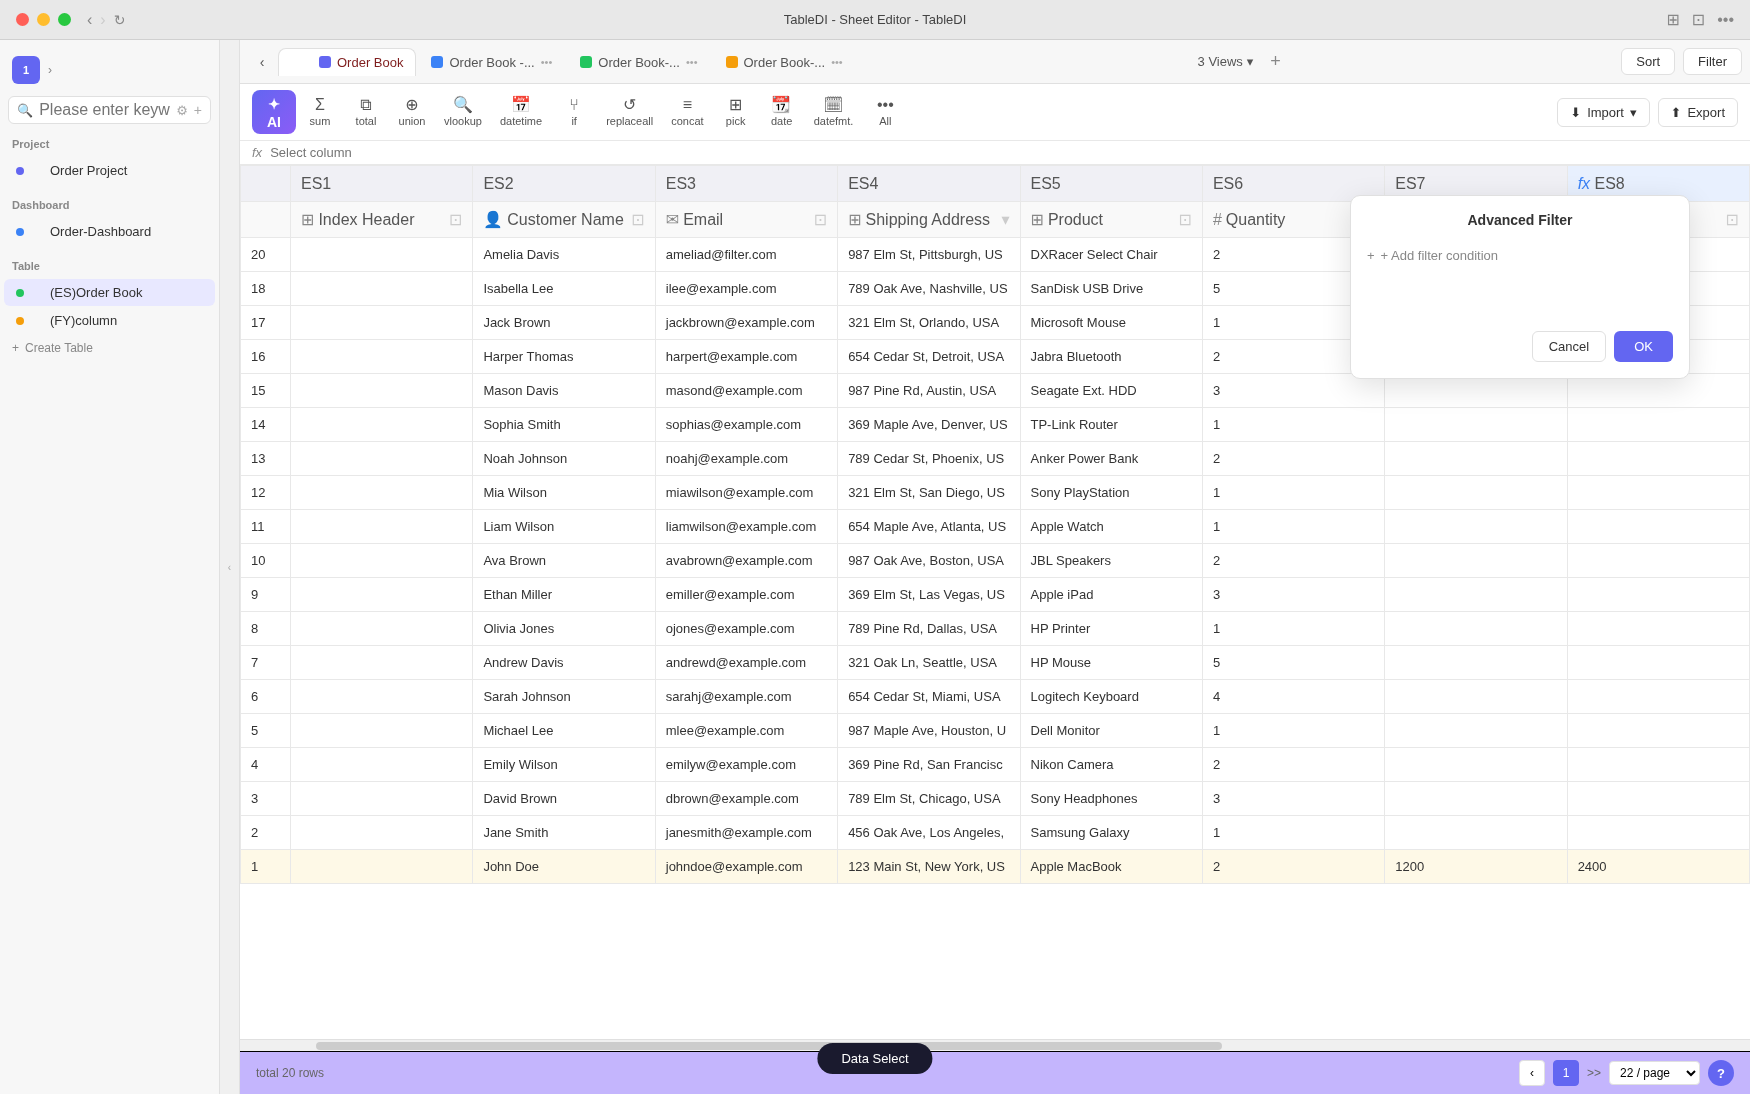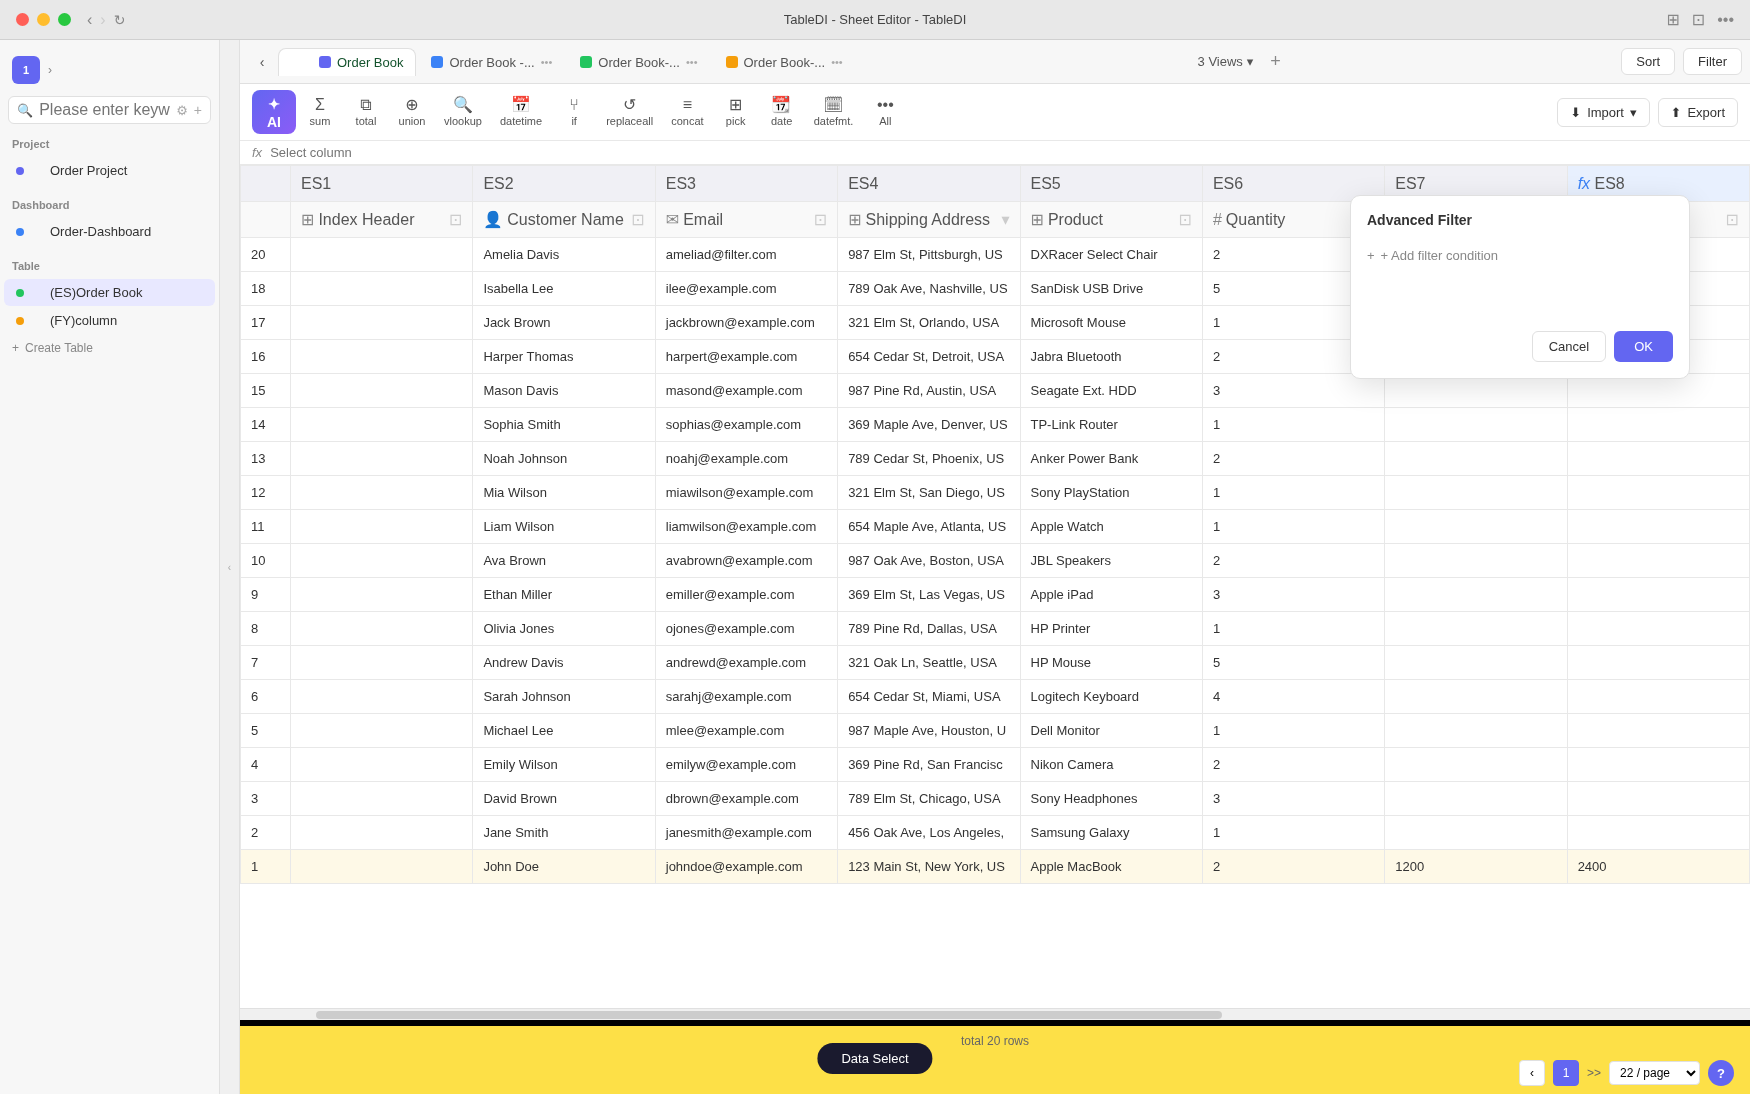--- a/index.html
+++ b/index.html
@@ -178,21 +178,21 @@
       border-radius: 8px 8px 0 0;
       cursor: pointer;
       font-size: 13px;
       color: #555;
       background: transparent;
       border: 1px solid transparent;
       border-bottom: none;
     }
     .tab.active {
       background: white;
-      color: #14532d;
+      color: #7f1d1d;
       border-color: #e0e0e0;
       font-weight: 500;
       padding-left: 40px;
     }
     .views-btn {
       margin-left: auto;
       display: flex;
       align-items: center;
       gap: 4px;
       font-size: 13px;
@@ -367,26 +367,25 @@
       font-size: 13px;
       cursor: pointer;
       color: #333;
     }
 
     
     .bottom-bar {
       display: flex;
       align-items: center;
       padding: 8px 16px;
-      background: #fde047;
-      border-top: 6px solid #000000;
+      background: #c4b5fd;
+      border-top: 1px solid #000000;
       font-size: 12px;
       color: #666;
       gap: 12px;
-      flex-direction: column;
     }
     .pagination {
       margin-left: auto;
       display: flex;
       align-items: center;
       gap: 8px;
     }
     .page-btn {
       width: 26px; height: 26px;
       border: 1px solid #e0e0e0;
@@ -430,20 +429,21 @@
       border-radius: 10px;
       box-shadow: 0 8px 30px rgba(0,0,0,0.12);
       z-index: 100;
       padding: 16px;
     }
     .filter-panel-title {
       font-size: 14px;
       font-weight: 600;
       color: #333;
       margin-bottom: 12px;
+      text-align: center;
     }
     .filter-add-condition {
       display: flex;
       align-items: center;
       gap: 6px;
       color: #888;
       font-size: 13px;
       cursor: pointer;
       padding: 8px 0;
     }

